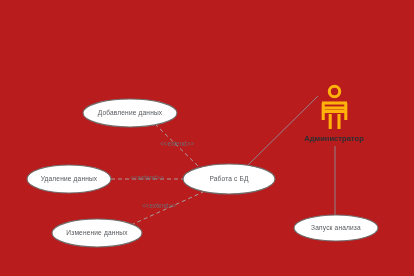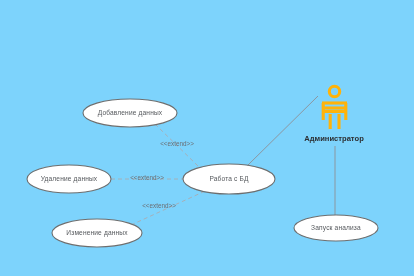--- a/index.html
+++ b/index.html
@@ -8,21 +8,21 @@
     padding: 0;
     background: #ffffff;
   }
   body {
     font-family: "Liberation Sans", "DejaVu Sans", sans-serif;
   }
   #canvas {
     position: relative;
     width: 414px;
     height: 276px;
-    background: #7dd3fc;
+    background: #b91c1c;
     overflow: hidden;
   }
   #diagram-svg {
     position: absolute;
     left: 0;
     top: 0;
     width: 414px;
     height: 276px;
     display: block;
   }

